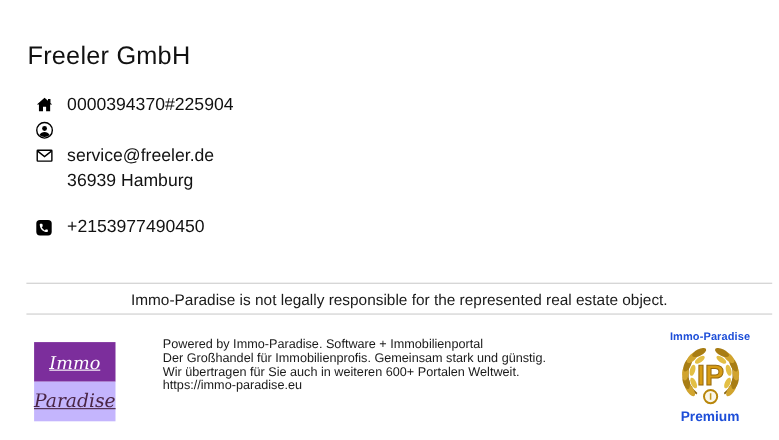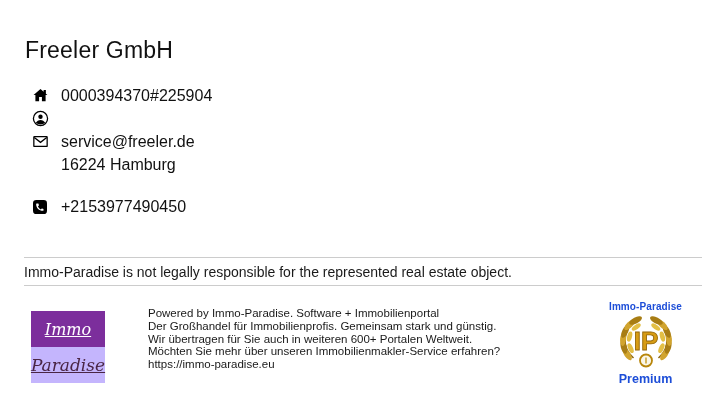--- a/index.html
+++ b/index.html
@@ -18,21 +18,21 @@
   .crow .ic {
     flex:0 0 18px; width:18px; height:18px; margin-right:12px;
     display:flex; align-items:center; justify-content:center;
   }
   .crow .ic svg { display:block; }
   .phone-row { margin-top:19px; }
   .disclaimer {
     position:absolute; left:24px; right:6px; top:237px; height:29px;
     box-sizing:border-box;
     border-top:1px solid #ccc; border-bottom:1px solid #ccc;
-    display:flex; align-items:center; justify-content:flex-start;
+    display:flex; align-items:center; justify-content:center;
     font-size:14px; color:#1a1a1a; white-space:nowrap;
   }
   .ip-logo { position:absolute; left:31px; top:291px; width:74px; height:72px; }
   .ip-logo .half {
     height:36px; display:flex; align-items:center; justify-content:center;
     font-family:"DejaVu Serif",serif; font-style:italic;text-decoration:underline;
   }
   .ip-logo .top  { background:#7c2e9c; color:#ffffff; font-size:16px; }
   .ip-logo .bot  { background:#c4b5fd; color:#4a2545; font-size:17px; }
   .ftext {
@@ -81,21 +81,21 @@
           <rect x="2.6" y="5" width="18.8" height="14" rx="0.8" fill="none" stroke="#000" stroke-width="1.8"></rect>
           <path d="M3.2 6.2 12 13.2 20.8 6.2" fill="none" stroke="#000" stroke-width="1.8"></path>
         </svg>
       </span>
       <span>service@freeler.de</span>
     </div>
 
 
     <div class="crow">
       <span class="ic"></span>
-      <span>16224 Hamburg</span>
+      <span>36939 Hamburg</span>
     </div>
 
     <div class="crow phone-row">
       <span class="ic">
         <svg width="16" height="16" viewBox="0 0 24 24">
           <rect x="1.5" y="1.5" width="21" height="21" rx="5" fill="#000"></rect>
           <path fill="#fff" d="M16.9 14.6c-.6 0-1.2-.1-1.8-.3a.8.8 0 0 0-.82.2l-1.1 1.15a11 11 0 0 1-4.33-4.32L10 10.2c.28-.22.38-.52.29-.84-.2-.6-.3-1.2-.3-1.83 0-.44-.36-.8-.8-.8H7c-.44 0-.8.36-.8.8C6.2 13.4 10.6 17.8 16.47 17.8c.44 0 .8-.36.8-.8v-1.6c0-.44-.36-.8-.8-.8z"></path>
         </svg>
       </span>
       <span>+2153977490450</span>
@@ -113,21 +113,20 @@
     </div>
     <div class="half bot">
       <span>Paradise</span>
     </div>
   </div>
 
   <div class="ftext">
     <div>Powered by Immo-Paradise. Software + Immobilienportal</div>
     <div>Der Großhandel für Immobilienprofis. Gemeinsam stark und günstig.</div>
     <div>Wir übertragen für Sie auch in weiteren 600+ Portalen Weltweit.</div>
-    <div>Möchten Sie mehr über unseren Immobilienmakler-Service erfahren?</div>
     <div>https://immo-paradise.eu</div>
   </div>
 
   <div class="badge">
     <div class="badge-title">Immo-Paradise</div>
     <svg class="badge-wreath" width="64" height="58" viewBox="0 0 64 58">
       <path d="M19.5 45 A 23.5 23.5 0 0 1 23 6.5" stroke="#8a6510" stroke-width="1.6" fill="none"></path>
       <path d="M44.5 45 A 23.5 23.5 0 0 0 41 6.5" stroke="#8a6510" stroke-width="1.6" fill="none"></path>
       <ellipse cx="13.2" cy="41.2" rx="3" ry="7" fill="#d1a42e" transform="rotate(145 13.2 41.2)"></ellipse>
       <ellipse cx="9.8" cy="34" rx="3" ry="7" fill="#a87d14" transform="rotate(165 9.8 34)"></ellipse>

